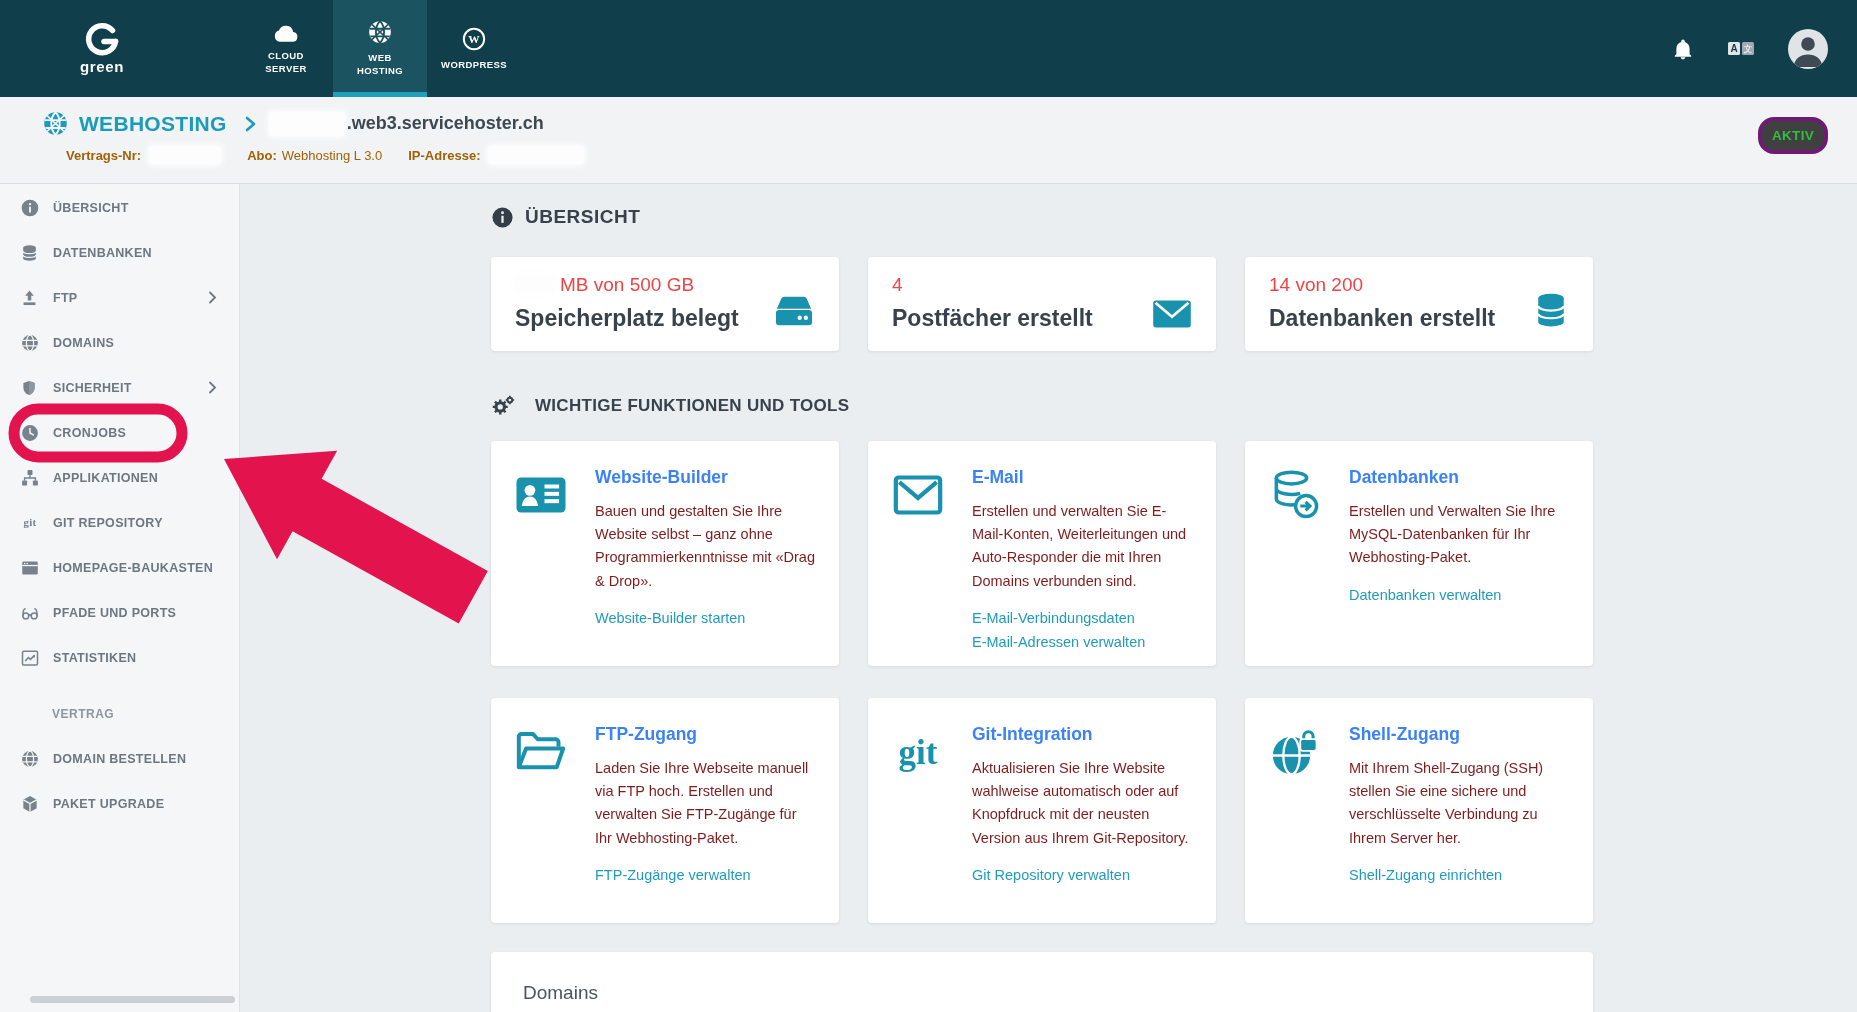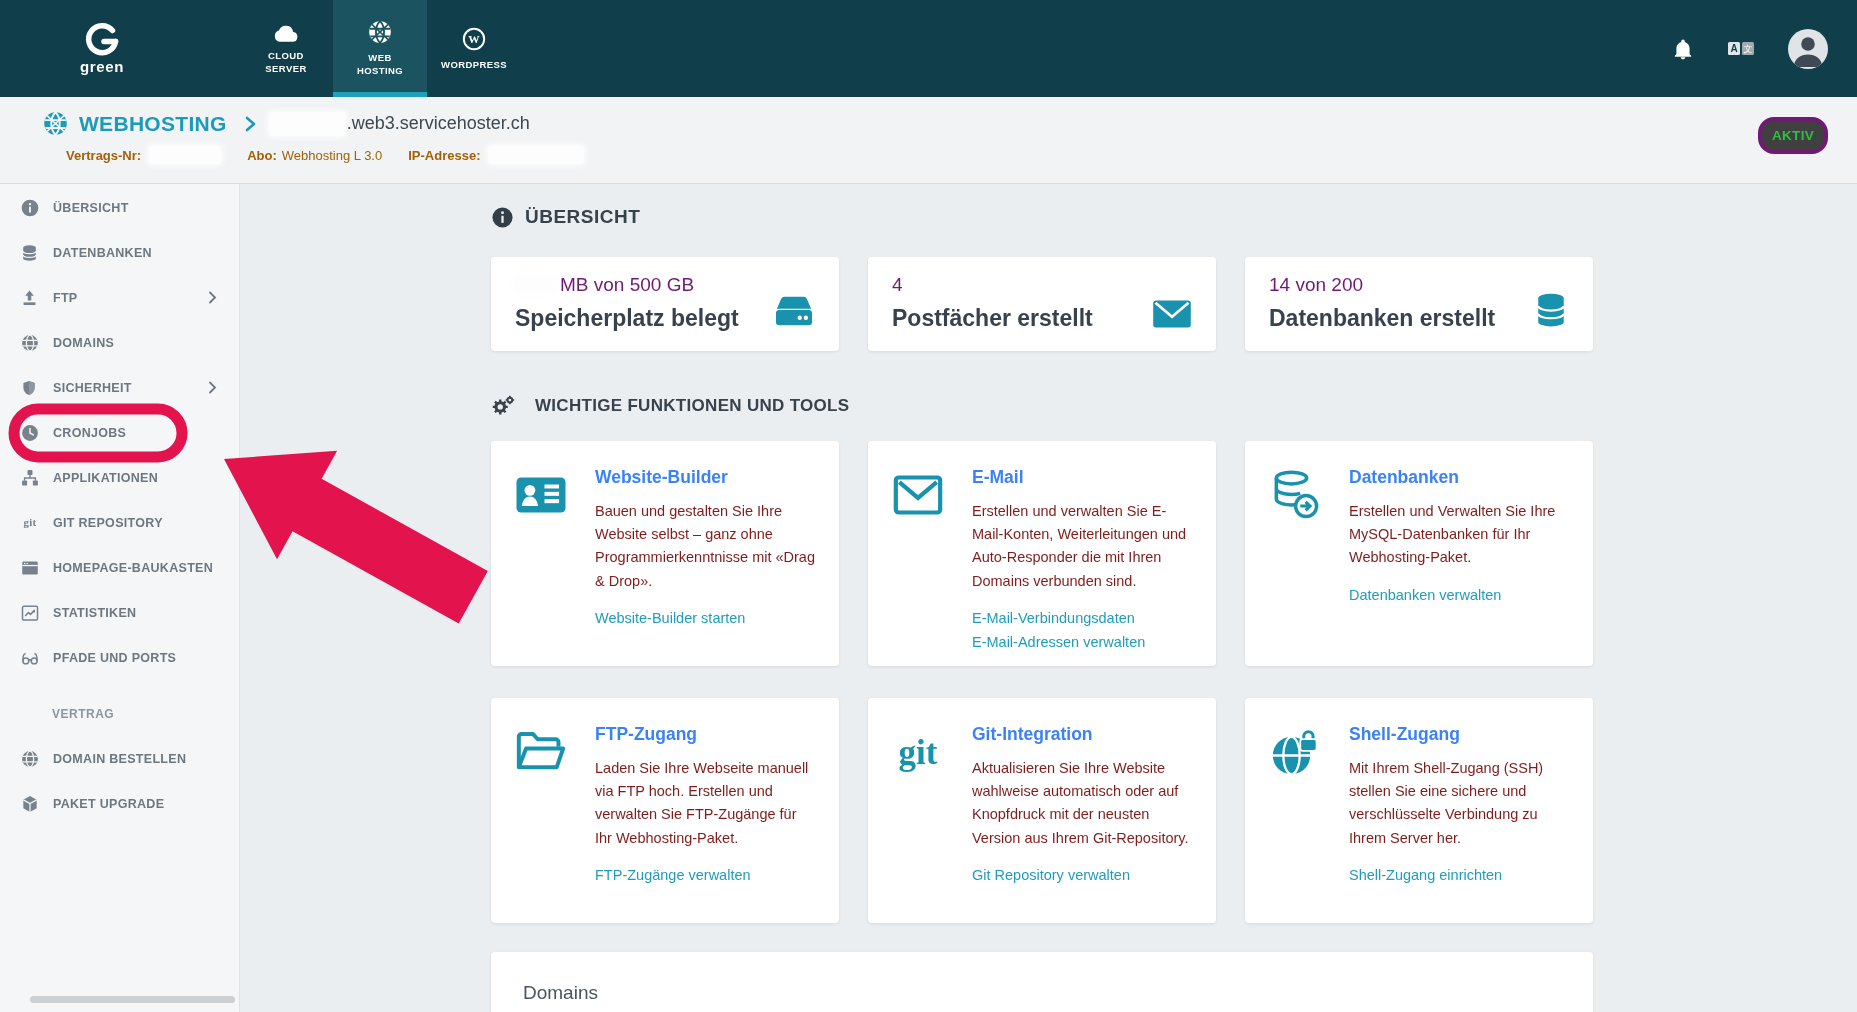--- a/index.html
+++ b/index.html
@@ -25,21 +25,21 @@
   .nav-right { position:absolute; right:0; top:0; height:97px; display:flex; align-items:center; padding-right:28px; }
   .nav-icon-btn { background:none; border:none; cursor:pointer; display:flex; align-items:center; justify-content:center; }
   .nav-icon-btn + .nav-icon-btn { margin-left:30px; }
 
   
   .header { position:absolute; top:97px; left:0; width:100%; height:87px; background:#f1f3f4;
             border-bottom:1px solid #d9dde0; z-index:5; }
   .crumb-row { position:absolute; left:42px; top:13px; display:flex; align-items:center; }
   .crumb-root { color:#1b9aba; font-size:21px; font-weight:bold; letter-spacing:.3px; margin-left:10px; cursor:pointer; }
   .crumb-chev { margin:0 10px 0 14px; display:flex; }
-  .crumb-domain { color:#3c4852; font-size:18px; font-weight:normal; }
+  .crumb-domain { color:#3c4852; font-size:18px; font-weight:bold; }
   .redact { display:inline-block; background:#fdfdfe; border-radius:3px; box-shadow:0 0 6px 2px rgba(253,253,254,.95); }
   .r-dom { width:76px; height:24px; margin-right:2px; }
   .meta-row { position:absolute; left:66px; top:49px; display:flex; align-items:center;
               font-size:13px; color:#a16207; }
   .meta-label { font-weight:bold; }
   .r-vn { width:72px; height:18px; margin-left:8px; }
   .r-ip { width:96px; height:18px; margin-left:8px; }
   .meta-gap { width:26px; }
   .meta-val { margin-left:5px; font-weight:normal; }
   .badge { position:absolute; right:29px; top:20px; border:4px solid #701a75; color:#2fbf3f;
@@ -60,21 +60,21 @@
                   background:#ccd0d3; border-radius:4px; cursor:grab; }
 
   
   .main { position:absolute; left:240px; top:184px; right:0; bottom:0; background:#ebeef0; }
   .content { position:absolute; left:251px; top:0; width:1102px; }
   .page-title { margin-top:20px; display:flex; align-items:center; gap:11px; height:26px; }
   .page-title h1 { font-size:19px; letter-spacing:.5px; color:#37424c; }
   .stats-row { margin-top:27px; display:grid; grid-template-columns:repeat(3,348px); column-gap:29px; }
   .stat-card { height:94px; background:#fff; border-radius:4px; box-shadow:0 1px 3px rgba(40,50,60,.10);
                padding:17px 24px; position:relative; }
-  .stat-value { font-size:19px; color:#701a75; }
+  .stat-value { font-size:19px; color:#ef4444; }
   .stat-label { margin-top:9px; font-size:23px; font-weight:bold; color:#37424c; }
   .stat-icon { position:absolute; right:22px; bottom:16px; }
   .r-mb { width:38px; height:18px; margin-right:7px; vertical-align:-2px; }
 
   .tools-title { margin-top:43px; display:flex; align-items:center; gap:20px; height:24px; }
   .tools-title h2 { font-size:17px; letter-spacing:.3px; color:#37424c; }
   .tools-grid { margin-top:23px; display:grid; grid-template-columns:repeat(3,348px);
                 column-gap:29px; row-gap:32px; }
   .tool-card { height:225px; background:#fff; border-radius:4px; box-shadow:0 1px 3px rgba(40,50,60,.10);
                padding:26px 24px; position:relative; }
@@ -292,38 +292,38 @@
             <path d="M2.5 8 h19" stroke="#f5f6f7" stroke-width="1.6"></path>
             <circle cx="5.5" cy="5.5" r=".9" fill="#f5f6f7"></circle>
             <circle cx="8.5" cy="5.5" r=".9" fill="#f5f6f7"></circle>
           </svg>
       </span>
       <span>HOMEPAGE-BAUKASTEN</span>
     </div>
 
     <div class="side-item">
       <span class="s-ico">
-        <svg width="20" height="20" viewBox="0 0 24 24">
-            <rect x="3" y="4" width="18" height="16.5" rx="1.5" stroke="#78828c" stroke-width="1.8" fill="none"></rect>
-            <path d="M6.3 15.5 L10 11.5 L12.6 13.7 L17.6 8.5" stroke="#78828c" stroke-width="1.9" fill="none"></path>
-            <path d="M17.8 8.2 l.2 3.2 -3 -.4 z" fill="#78828c"></path>
-          </svg>
-      </span>
-      <span>STATISTIKEN</span>
-    </div>
-
-    <div class="side-item">
-      <span class="s-ico">
         <svg width="22" height="20" viewBox="0 0 24 24">
             <circle cx="7" cy="15.5" r="3.5" stroke="#78828c" stroke-width="1.8" fill="none"></circle>
             <circle cx="17" cy="15.5" r="3.5" stroke="#78828c" stroke-width="1.8" fill="none"></circle>
             <path d="M10.5 15 a1.8 1.8 0 0 1 3 0 M3.5 15.5 c0 -5 .8 -8.3 2.6 -8.6 M20.5 15.5 c0 -5 -.8 -8.3 -2.6 -8.6" stroke="#78828c" stroke-width="1.8" fill="none" stroke-linecap="round"></path>
           </svg>
       </span>
       <span>PFADE UND PORTS</span>
+    </div>
+
+    <div class="side-item">
+      <span class="s-ico">
+        <svg width="20" height="20" viewBox="0 0 24 24">
+            <rect x="3" y="4" width="18" height="16.5" rx="1.5" stroke="#78828c" stroke-width="1.8" fill="none"></rect>
+            <path d="M6.3 15.5 L10 11.5 L12.6 13.7 L17.6 8.5" stroke="#78828c" stroke-width="1.9" fill="none"></path>
+            <path d="M17.8 8.2 l.2 3.2 -3 -.4 z" fill="#78828c"></path>
+          </svg>
+      </span>
+      <span>STATISTIKEN</span>
     </div>
 
     <div class="side-section">VERTRAG</div>
 
     <div class="side-item">
       <span class="s-ico">
         <svg width="20" height="20" viewBox="0 0 24 24">
             <circle cx="12" cy="12" r="9.5" fill="#78828c"></circle>
             <ellipse cx="12" cy="12" rx="4.3" ry="9.5" stroke="#f5f6f7" stroke-width="1.5" fill="none"></ellipse>
             <path d="M3 8.7 h18 M3 15.3 h18" stroke="#f5f6f7" stroke-width="1.5"></path>

